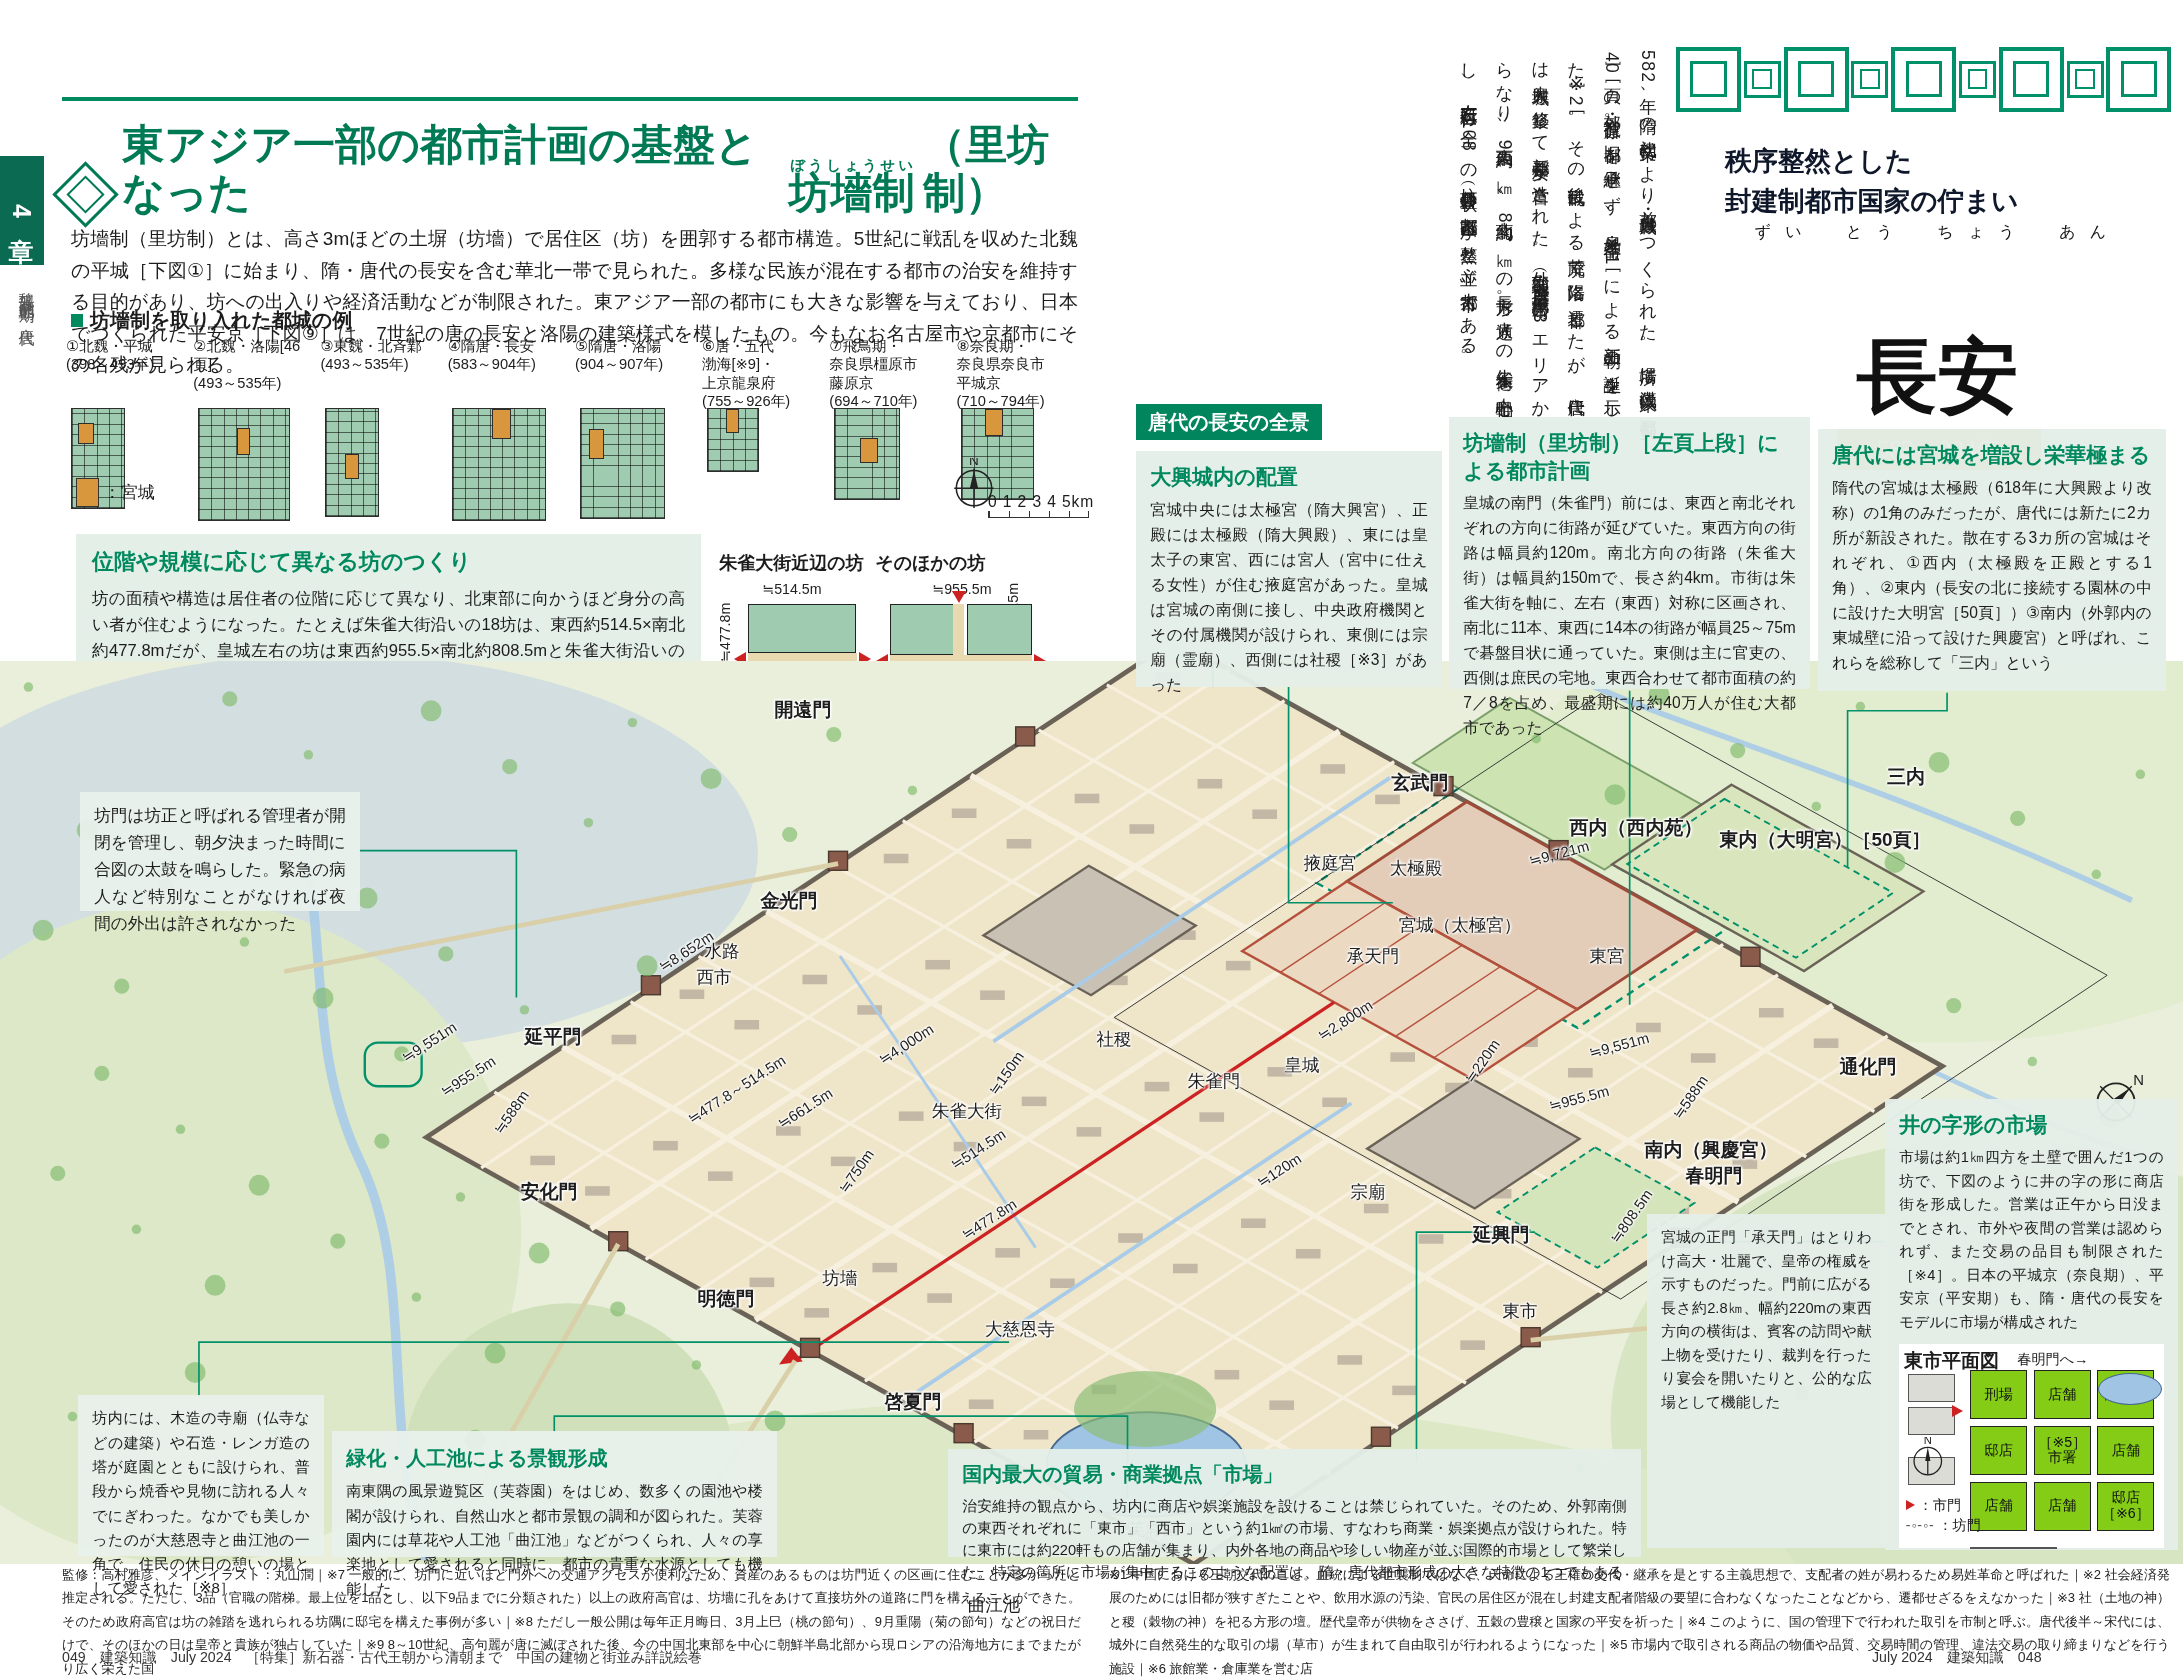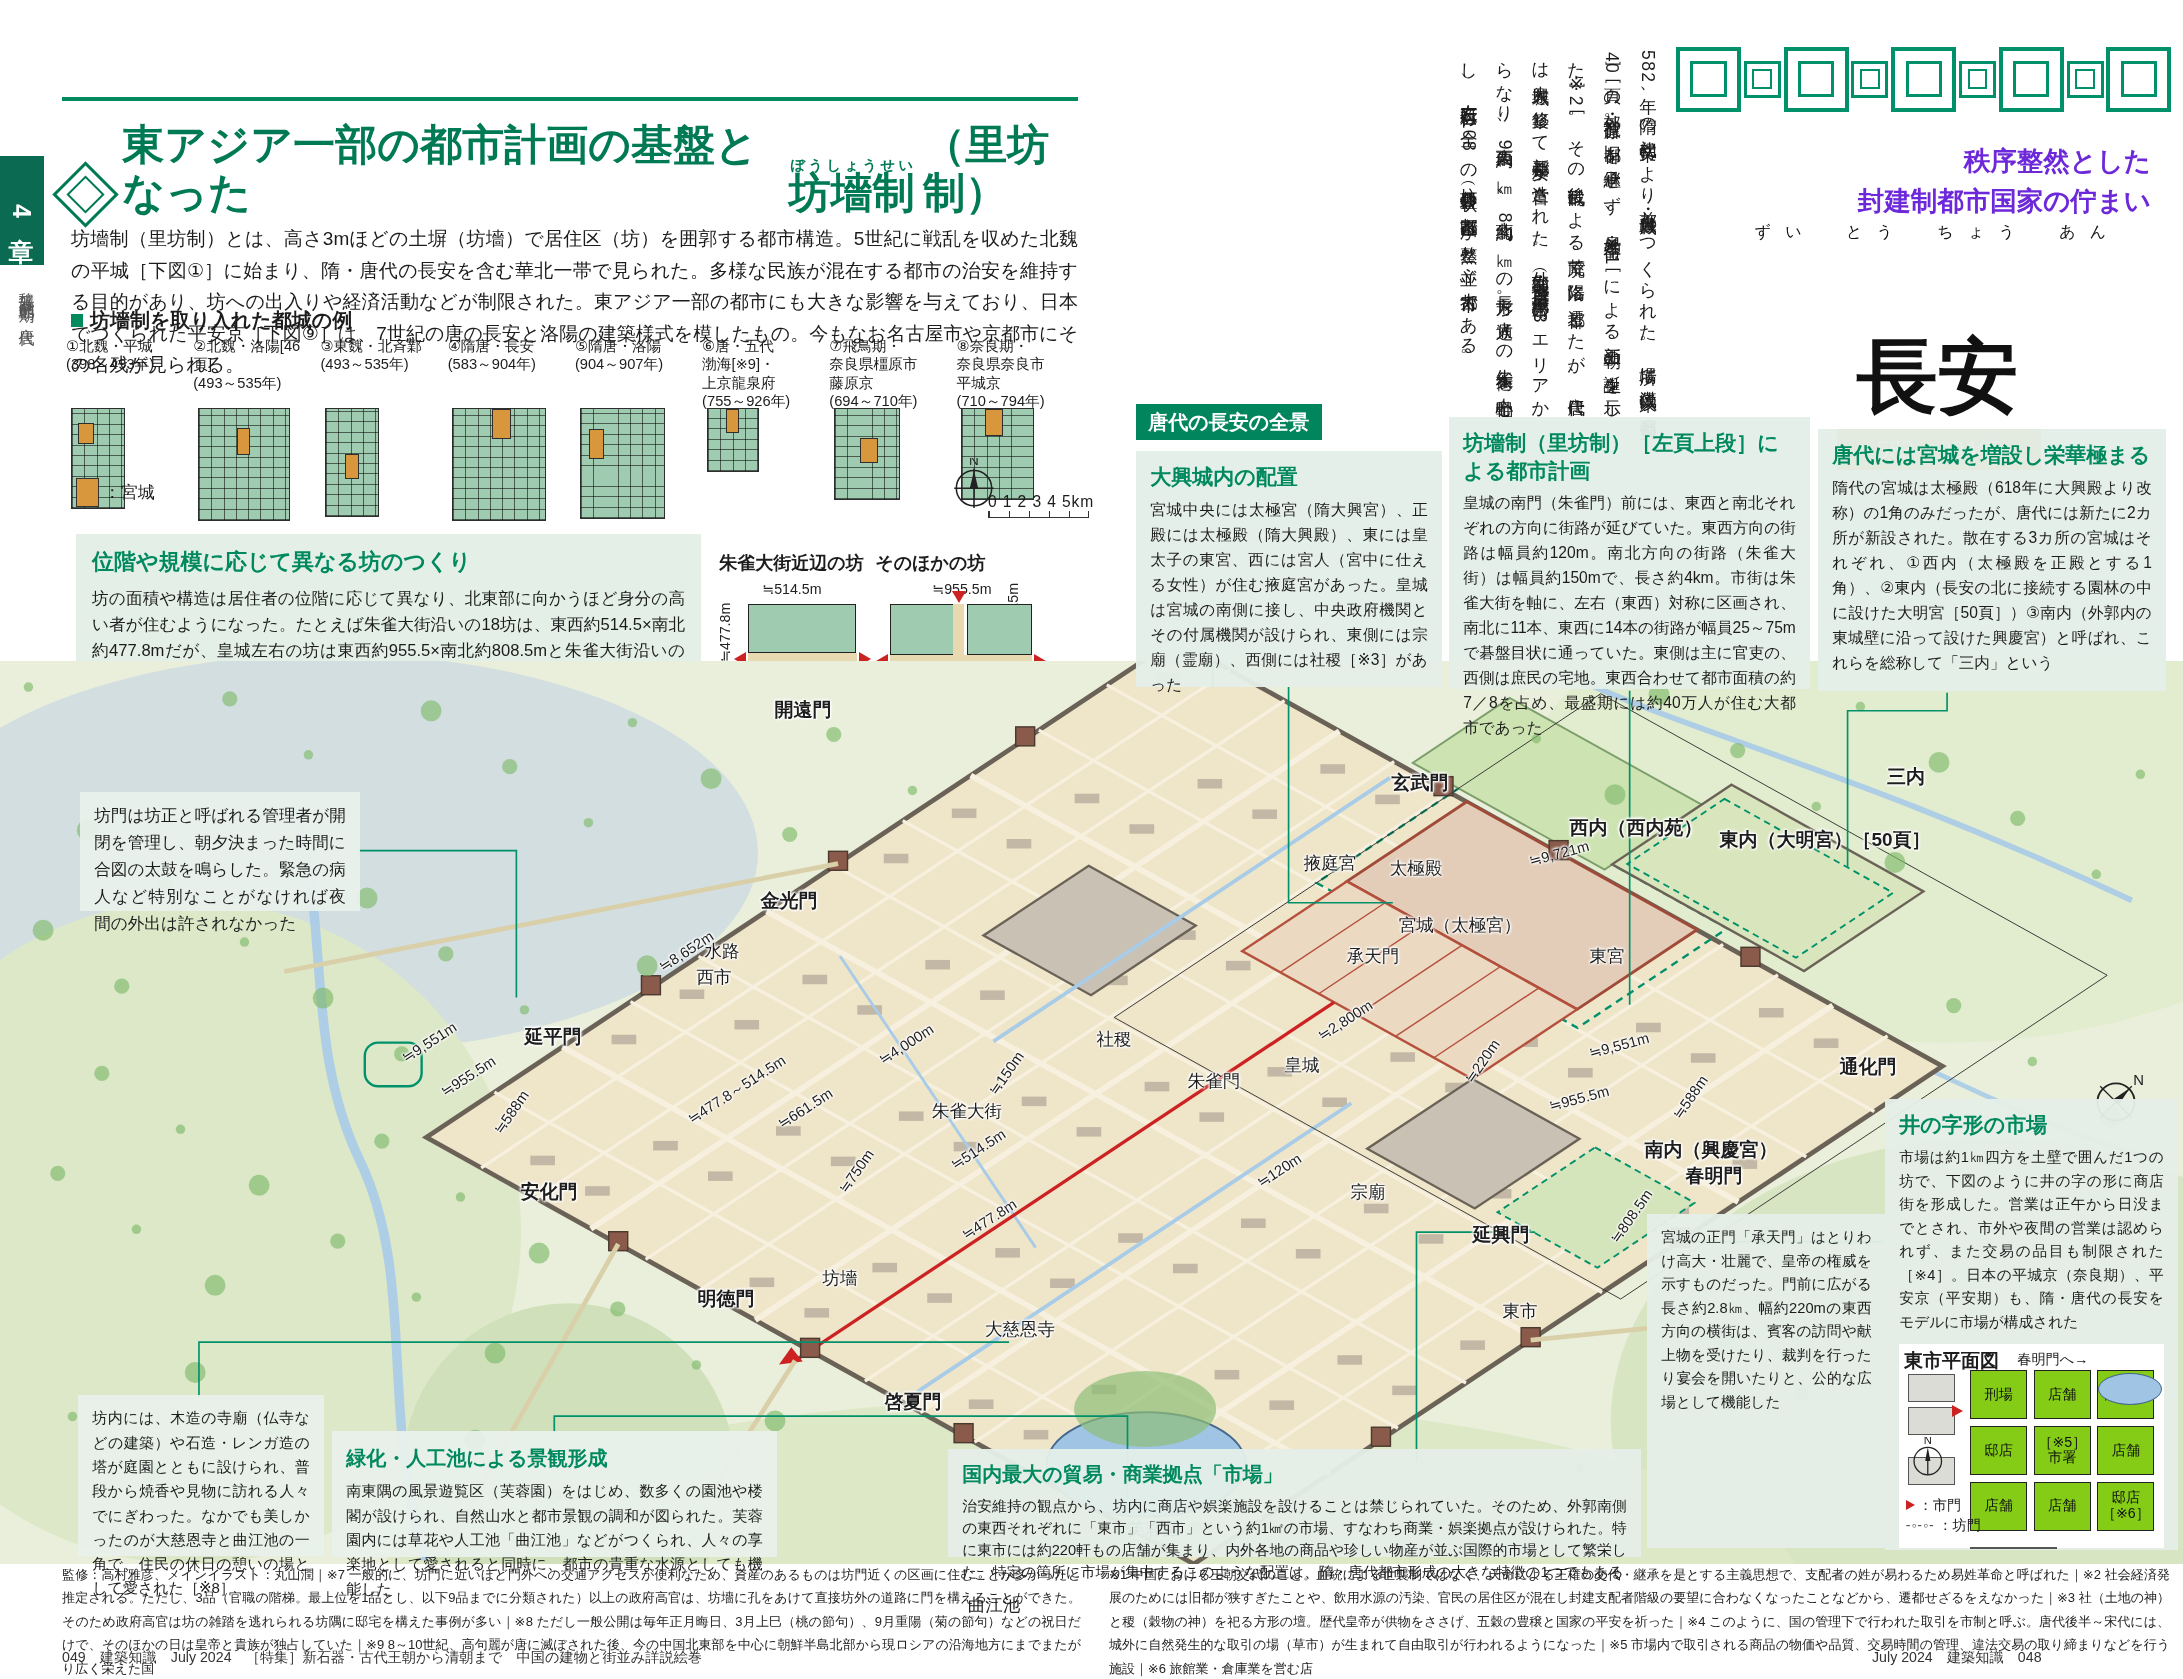--- a/index.html
+++ b/index.html
@@ -54,21 +54,21 @@
   .bd-legend{display:flex;gap:12.3px;align-items:center;font-size:16px;margin-top:7.6px;}
   .bd-legend .sw{width:24px;height:19px;background:#e8d9b0;}
   
   .notebox{background:rgba(232,240,235,.95);padding:11.4px 14.2px;box-sizing:border-box;font-size:16.6px;line-height:1.62;text-align:justify;}
   
   .lattice{left:1676px;top:34px;width:502px;height:90px;display:flex;gap:2.8px;overflow:hidden;align-items:center;}
   .lat{flex:0 0 auto;width:57px;height:57px;border:4.7px solid #00916a;position:relative;}
   .lat::before{content:"";position:absolute;inset:10.4px;border:3.8px solid #00916a;}
   .lat.small{width:31px;height:31px;border-width:3.8px;}
   .lat.small::before{inset:5.7px;border-width:2.8px;}
-  .kicker{left:1725px;top:142px;width:426px;text-align:right;font-size:26.5px;font-weight:bold;color:#6d28d9;line-height:1.5;}
+  .kicker{left:1725px;top:142px;width:426px;text-align:left;font-size:26.5px;font-weight:bold;color:#0f172a;line-height:1.5;}
   .big-title{left:1715px;top:223px;width:445px;text-align:center;font-family:"Liberation Serif","DejaVu Serif",serif;
     font-weight:bold;color:#111;font-size:81px;line-height:1.12;}
   .big-title .rub{display:block;font-size:16px;font-weight:normal;letter-spacing:14.2px;}
   .years-badge{left:1837px;top:429px;width:204px;height:41px;background:#c8933f;color:#fff;
     font-family:"Liberation Serif","DejaVu Serif",serif;font-size:25px;display:flex;align-items:center;justify-content:center;}
   
   .lead-v{left:1163px;top:50px;width:502px;height:360px;writing-mode:vertical-rl;
     font-size:17.5px;line-height:2.05;letter-spacing:1.4px;text-align:justify;}
   
   .tagchip{background:#00855c;color:#fff;font-weight:bold;font-size:20px;padding:4.7px 12.3px;}

